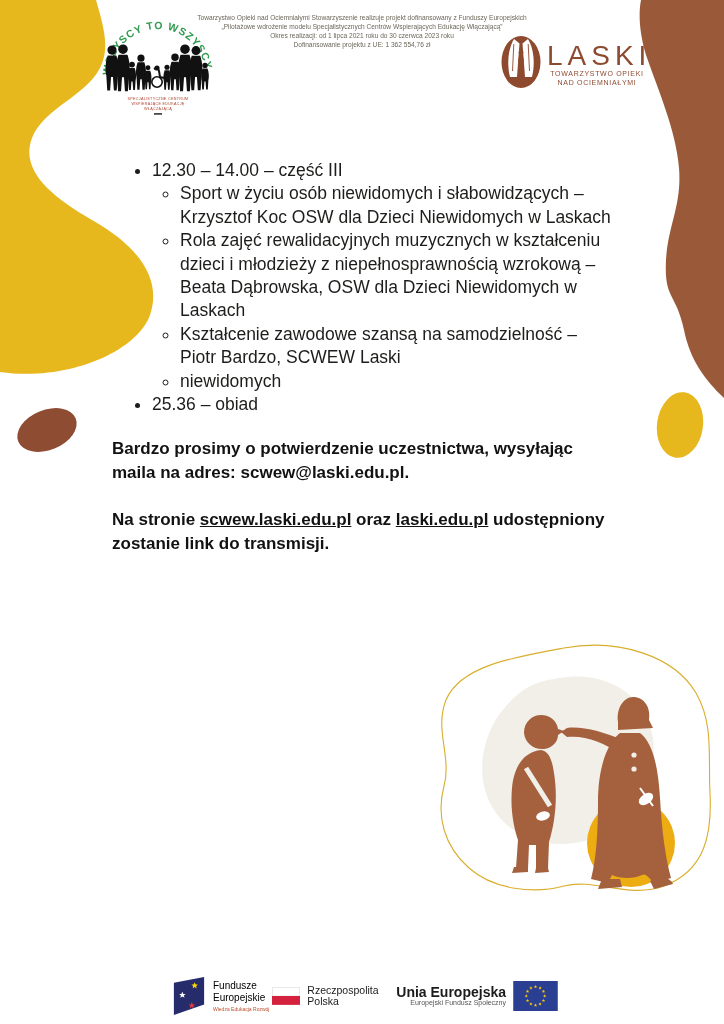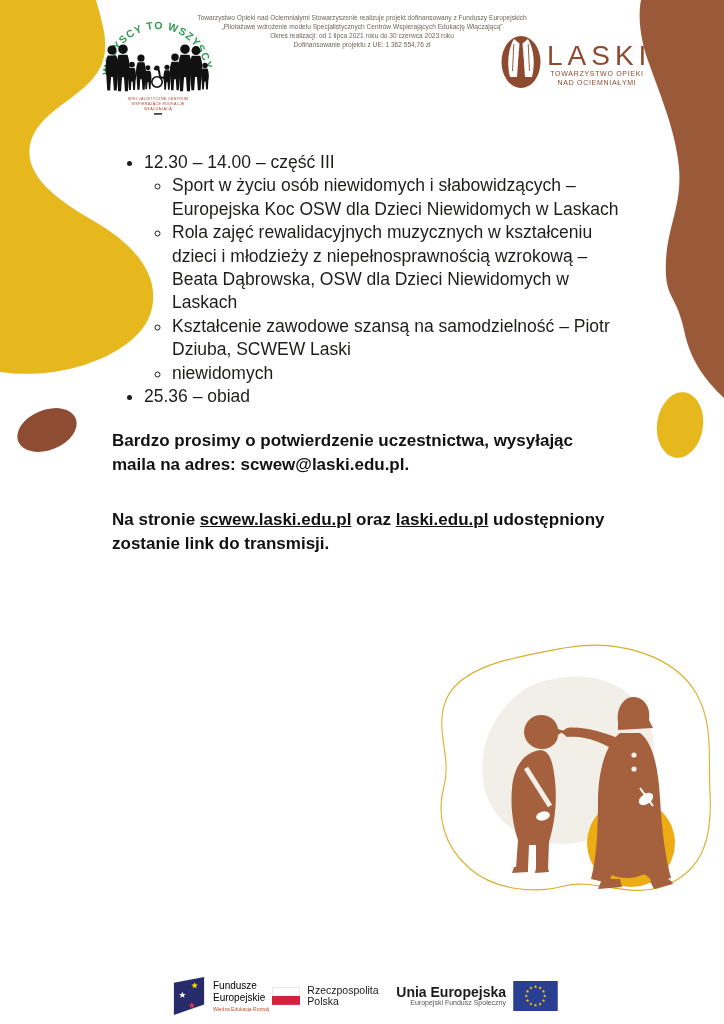--- a/index.html
+++ b/index.html
@@ -6,25 +6,25 @@
   .page{position:relative;width:724px;height:1024px;background:#ffffff;overflow:hidden;
         font-family:"Liberation Sans",sans-serif;}
   .deco{position:absolute;inset:0;z-index:0;pointer-events:none;}
   
   .header-text{position:absolute;top:13px;left:160px;width:404px;text-align:center;
                font-size:6.6px;line-height:9px;color:#6c675b;z-index:2;}
   .scwew-logo{position:absolute;top:10px;left:96px;width:124px;height:112px;z-index:2;}
   .laski-logo{position:absolute;top:29px;left:500px;width:152px;height:68px;z-index:2;}
   
   .content{position:absolute;top:147px;left:112px;width:517px;z-index:2;color:#1d1d1b;}
-  ul.main-list{margin:4px;padding-left:28px;font-size:17.5px;line-height:23.4px;list-style:disc;}
+  ul.main-list{margin:12px;padding-left:28px;font-size:17.5px;line-height:23.4px;list-style:disc;}
   ul.sub-list{margin:0;padding-left:28px;list-style:circle;}
   .note{font-weight:bold;font-size:17px;line-height:24px;color:#121212;width:507px;}
   .note1{margin-top:21px;}
-  .note2{margin-top:31px;}
+  .note2{margin-top:23px;}
   .note a{color:#121212;text-decoration:underline;}
   
   .illustration{position:absolute;top:638px;left:424px;width:298px;height:264px;z-index:1;}
   
   .footer{position:absolute;top:976px;left:172px;width:386px;display:flex;
           justify-content:space-between;align-items:center;z-index:2;}
   .logo-group{display:flex;align-items:center;gap:7px;}
   .fe-title{font-weight:normal;font-size:10px;line-height:12px;color:#000;width:56px;}
   .fe-sub{font-size:5px;color:#c0502f;margin-top:2px;}
   .pl-title{font-weight:normal;font-size:10.5px;line-height:11px;color:#1b1b1b;width:86px;}
@@ -106,23 +106,23 @@
       <text x="97" y="47">TOWARZYSTWO OPIEKI</text>
       <text x="97" y="56">NAD OCIEMNIAŁYMI</text>
     </g>
   </svg>
 
   <div class="content">
     <ul class="main-list">
       <li>
         <span>12.30 – 14.00 – część III</span>
         <ul class="sub-list">
-          <li>Sport w życiu osób niewidomych i słabowidzących – Europejska Koc OSW dla Dzieci Niewidomych w Laskach</li>
+          <li>Sport w życiu osób niewidomych i słabowidzących – Krzysztof Koc OSW dla Dzieci Niewidomych w Laskach</li>
           <li>Rola zajęć rewalidacyjnych muzycznych w kształceniu dzieci i młodzieży z niepełnosprawnością wzrokową – Beata Dąbrowska, OSW dla Dzieci Niewidomych w Laskach</li>
-          <li>Kształcenie zawodowe szansą na samodzielność – Piotr Dziuba, SCWEW Laski</li>
+          <li>Kształcenie zawodowe szansą na samodzielność – Piotr Bardzo, SCWEW Laski</li>
           <li>niewidomych</li>
         </ul>
       </li>
       <li>25.36 – obiad</li>
     </ul>
 
     <p class="note note1">Bardzo prosimy o potwierdzenie uczestnictwa, wysyłając maila na adres: scwew@laski.edu.pl.</p>
 
     <p class="note note2"><span>Na stronie </span><a>scwew.laski.edu.pl</a><span> oraz </span><a>laski.edu.pl</a><span> udostępniony zostanie link do transmisji.</span></p>
   </div>

